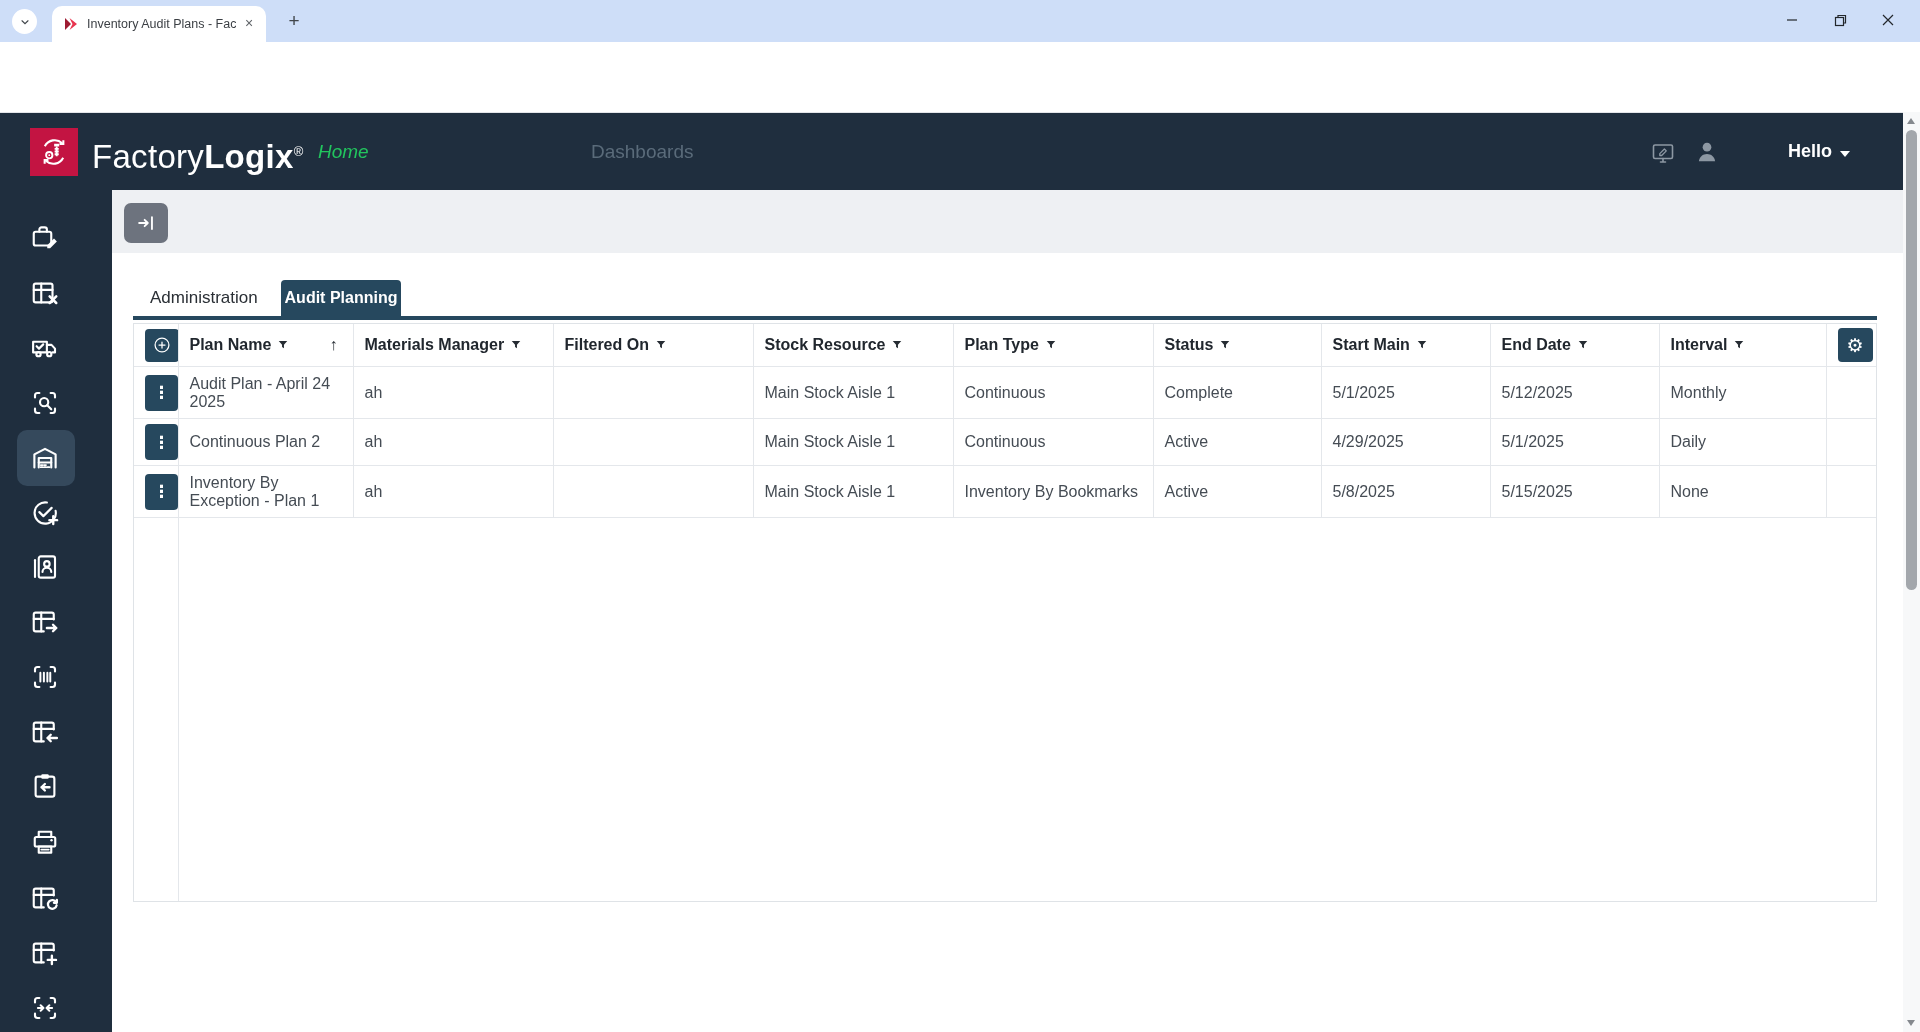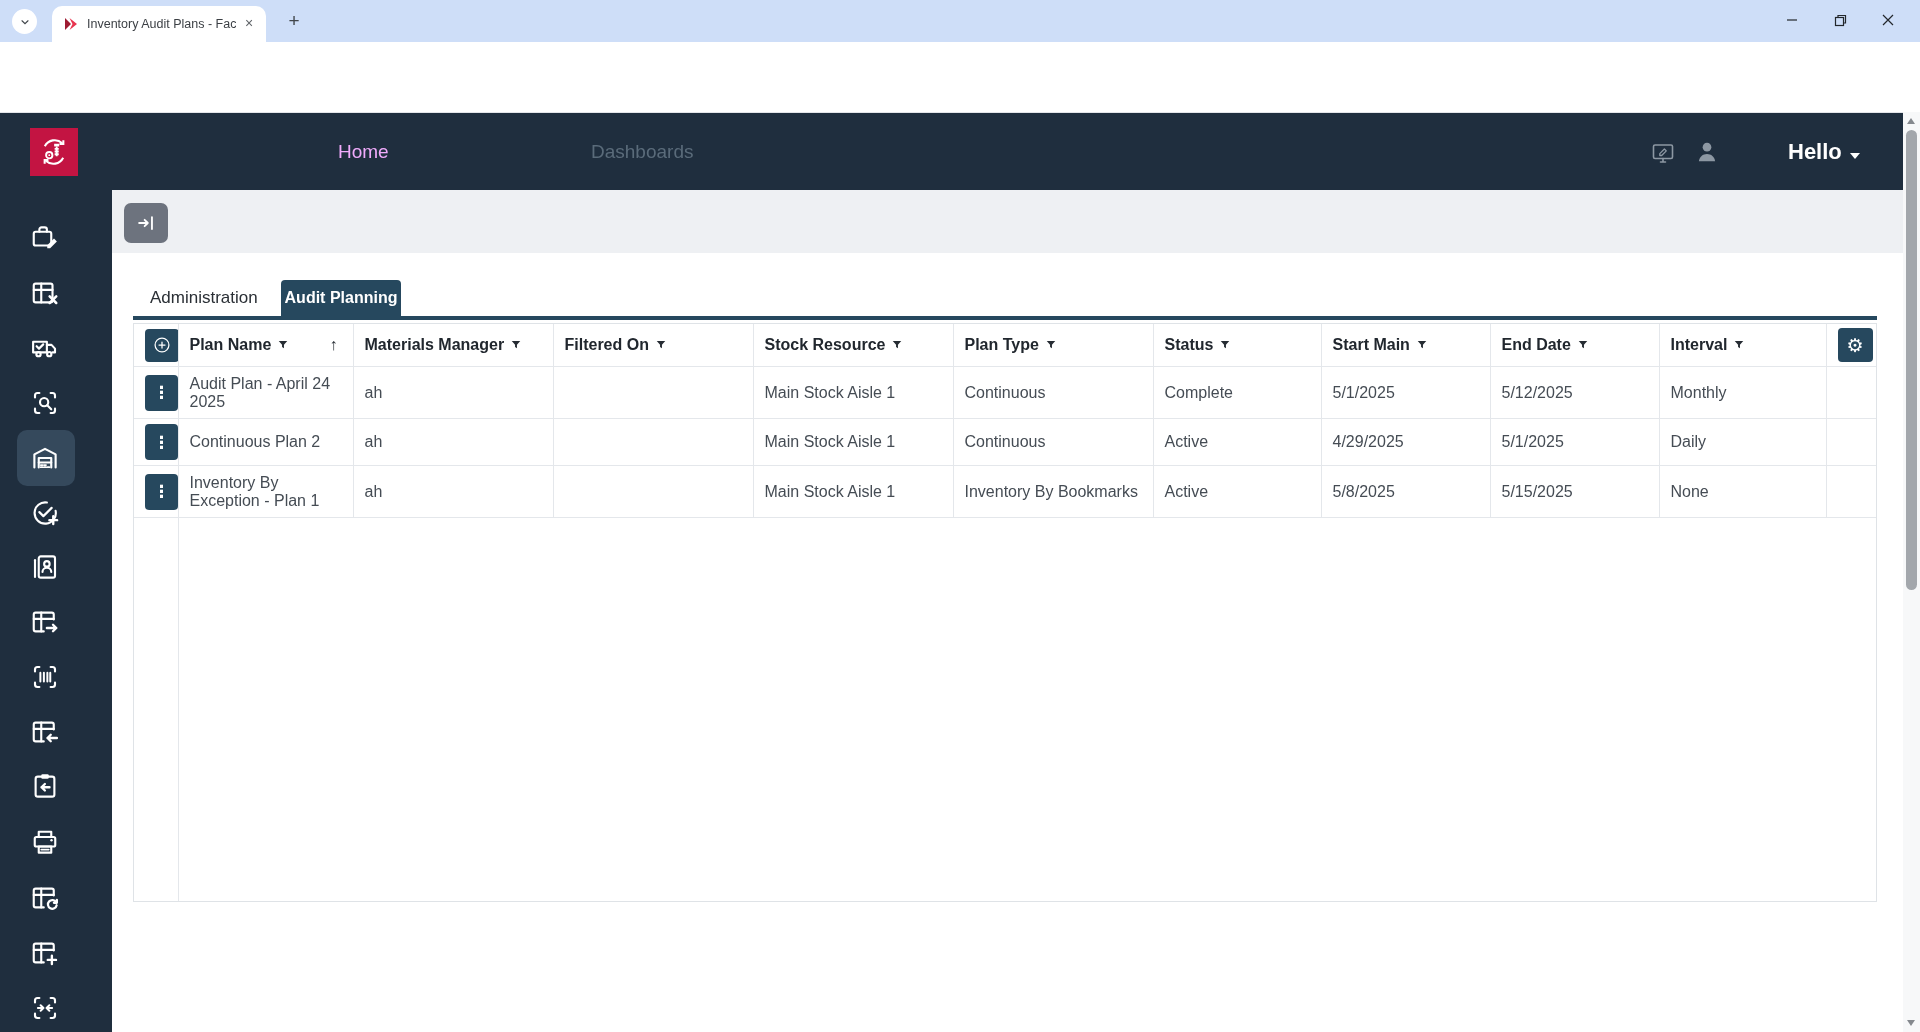--- a/index.html
+++ b/index.html
@@ -37,24 +37,24 @@
 
   
   #appheader { left:0; top:113px; width:1920px; height:77px; background:#1f2e3e; }
   .logo-sq { left:30px; top:15px; width:48px; height:48px; background:#c31442; display:flex;
              align-items:center; justify-content:center; }
   .wordmark { left:92px; top:0; height:77px; line-height:77px; color:#fff; font-size:33px; letter-spacing:.3px; }
   .wordmark .lt { font-weight:300; }
   .wordmark .bd { font-weight:700; }
   .wordmark sup { font-size:13px; }
   .nav-item { top:0; height:77px; line-height:77px; font-size:19px; }
-  .nav-home { left:338px; color:#f0abfc; }
+  .nav-home { left:318px; color:#22c55e;font-style:italic; }
   .nav-active { left:389px; color:#fff; font-weight:700; }
   .nav-dim { left:591px; color:#5a6b7a; }
-  .hello { left:1788px; top:0; height:77px; line-height:77px; color:#fff; font-size:22px; font-weight:700; }
+  .hello { left:1788px; top:0; height:77px; line-height:77px; color:#fff; font-size:18px; font-weight:700; }
   .caret-down { display:inline-block; width:0; height:0; border-left:5px solid transparent;
                 border-right:5px solid transparent; border-top:6px solid #fff; margin-left:8px; }
 
   
   #sidebar { left:0; top:190px; width:112px; height:842px; background:#1f2e3e; }
   .side-item { left:30px; width:30px; height:30px; color:#fff; }
   .active-pill { left:17px; top:240px; width:58px; height:56px; background:#35495c; border-radius:10px; }
   .side-item svg { width:30px; height:30px; }
 
   
@@ -209,20 +209,21 @@
       <path d="M6.2 8.4A7 7 0 0 1 17.2 6.4" stroke="#fff" stroke-width="1.3" fill="none"></path>
       <path d="M17.9 4.6v2.4h-2.4" stroke="#fff" stroke-width="1.3" fill="none"></path>
       <path d="M17.8 15.6A7 7 0 0 1 6.8 17.6" stroke="#fff" stroke-width="1.3" fill="none"></path>
       <path d="M6.1 19.4V17h2.4" stroke="#fff" stroke-width="1.3" fill="none"></path>
       <rect x="12.1" y="6.8" width="3.2" height="1.7" fill="#fff"></rect>
       <path d="M13.7 8.5v6.2M12.4 10h2.6M12.4 11.7h2.6M12.4 13.4h2.6" stroke="#fff" stroke-width="1.2"></path>
       <circle cx="9" cy="14" r="2" stroke="#fff" stroke-width="1.2" fill="none"></circle>
       <circle cx="9" cy="14" r="0.6" fill="#fff"></circle>
     </svg>
   </div>
+  <div class="abs wordmark"><span class="lt">Factory</span><span class="bd">Logix</span><sup>®</sup></div>
   <span class="abs nav-item nav-home">Home</span>
   <span class="abs nav-item nav-dim">Dashboards</span>
   <div class="abs" style="left:1650px; top:28px;">
     <svg width="26" height="24" viewBox="0 0 24 24">
       <rect x="2.5" y="4" width="19" height="13.5" rx="1.5" stroke="#8d98a3" stroke-width="1.6" fill="none"></rect>
       <path d="M9.5 21h5M12 17.5V21" stroke="#8d98a3" stroke-width="1.6" fill="none" stroke-linecap="round"></path>
       <path d="M8.8 12.6l4.6-4.6 1.9 1.9-4.6 4.6H8.8z" stroke="#8d98a3" stroke-width="1.3" fill="none" stroke-linejoin="round"></path>
     </svg>
   </div>
   <div class="abs" style="left:1694px; top:26px;">

